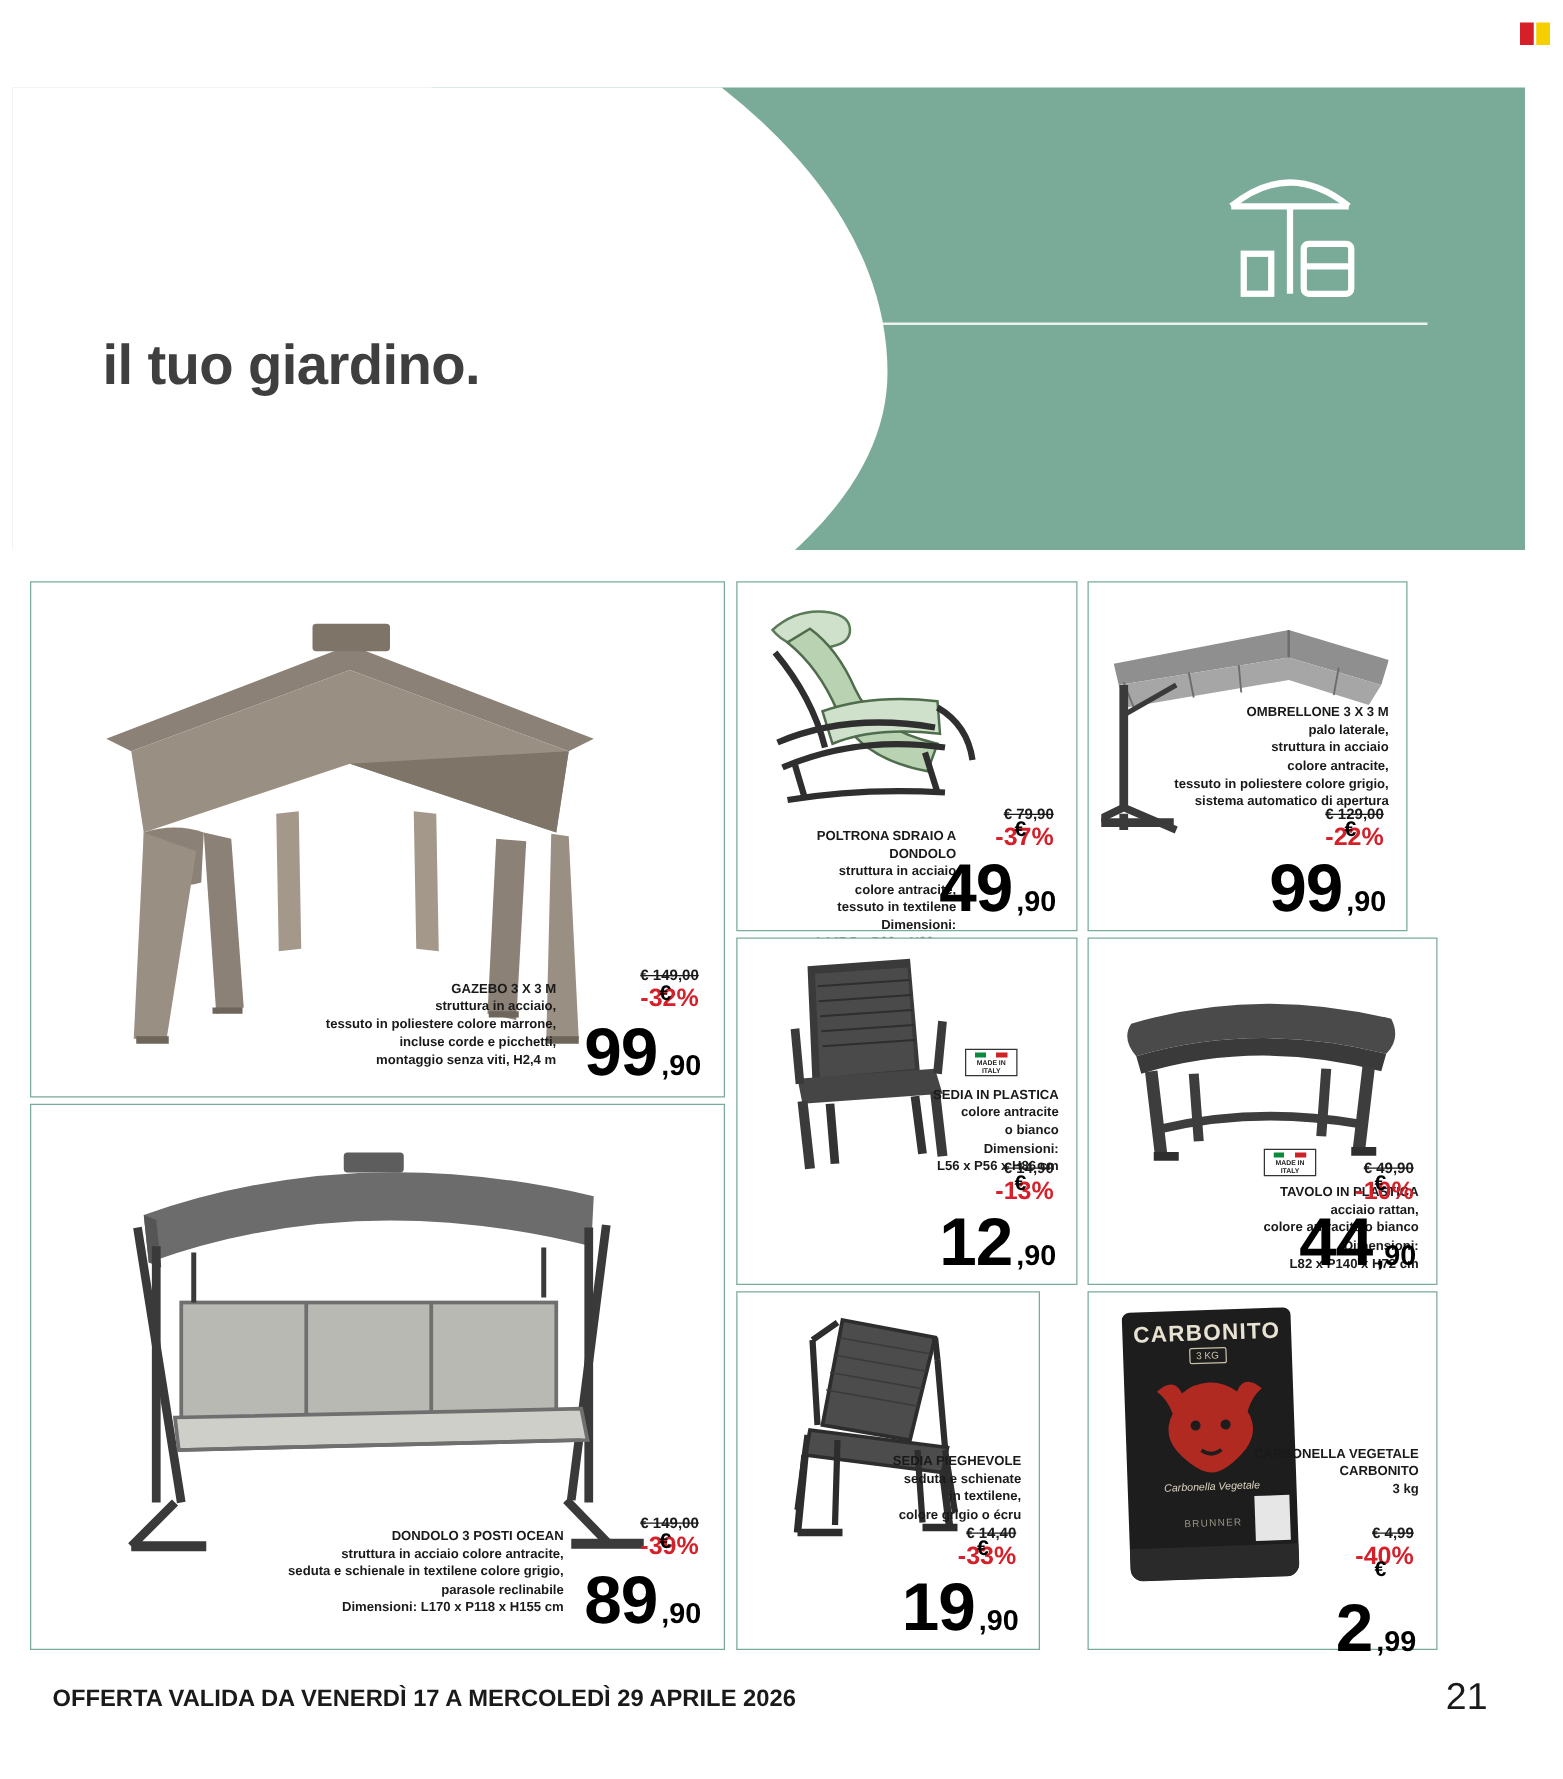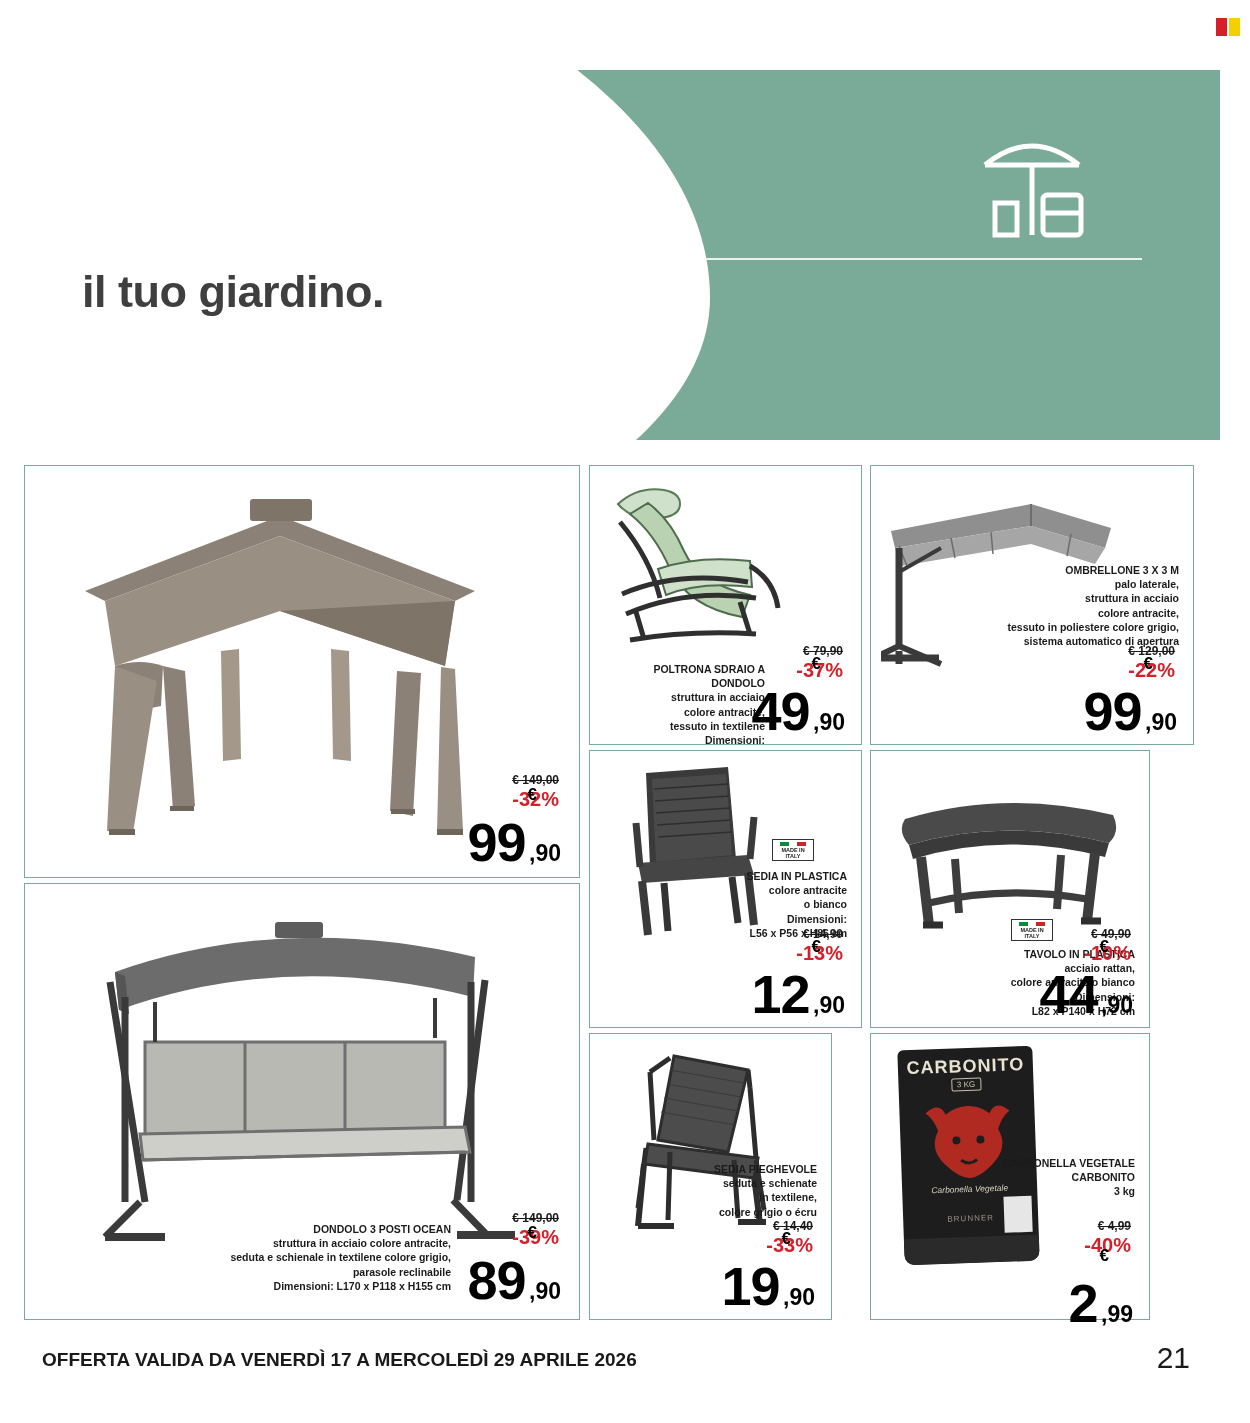--- a/index.html
+++ b/index.html
@@ -83,21 +83,21 @@
   
   .cards { position:absolute; left:24px; top:465px; width:1202px; height:855px; }
   .card {
     position: absolute;
     background: #ffffff;
     border: 1px solid #7aab98;
   }
   .c-gazebo    { left:0;    top:0;    width:556px; height:413px; }
   .c-dondolo   { left:0;    top:418px;width:556px; height:437px; }
   .c-poltrona  { left:565px;top:0;    width:273px; height:280px; }
-  .c-ombrellone{ left:846px;top:0;    width:324px; height:280px; }
+  .c-ombrellone{ left:846px;top:0;    width:256px; height:280px; }
   .c-sedia     { left:565px;top:285px;width:273px; height:278px; }
   .c-tavolo    { left:846px;top:285px;width:280px; height:278px; }
   .c-pieghevole{ left:565px;top:568px;width:243px; height:287px; }
   .c-carbone   { left:846px;top:568px;width:280px; height:287px; }
 
   .desc {
     position:absolute;
     font-size: 10.5px;
     line-height: 1.35;
     color: #1a1a1a;
@@ -205,20 +205,27 @@
       <path d="M352 190 L345 330 L368 335 L376 192" fill="#8c8176"></path>
       <path d="M396 186 L392 352 L418 350 L410 188" fill="#9a8f83"></path>
       <path d="M176 170 L178 280 L196 278 L194 168" fill="#a39889"></path>
       <path d="M286 168 L288 278 L306 280 L304 170" fill="#a39889"></path>
       <rect x="64" y="348" width="26" height="6" fill="#6e655b"></rect>
       <rect x="392" y="348" width="26" height="6" fill="#6e655b"></rect>
       <rect x="125" y="325" width="24" height="5" fill="#6e655b"></rect>
       <rect x="346" y="328" width="24" height="5" fill="#6e655b"></rect>
     </svg>
 
+    <div class="desc" style="right:134px; top:318px; width:250px;">
+      <div class="t">GAZEBO 3 X 3 M</div>
+      <div style="white-space:pre-line">struttura in acciaio,
+tessuto in poliestere colore marrone,
+incluse corde e picchetti,
+montaggio senza viti, H2,4 m</div>
+    </div>
     <div class="oldprice" style="right:20px; top:307px;">€ 149,00</div>
     <div class="disc" style="right:20px; top:322px;">-32%</div>
     <div class="price" style="right:12px; top:345px;">
       <span class="int">99</span><span class="eur">€</span><span class="dec">,90</span>
     </div>
   </div>
 
   <div class="card c-dondolo">
     <svg class="illus" style="left:60px;top:18px;width:430px;height:355px" viewBox="0 0 430 355">
       <path d="M30 70 Q200 10 390 55 L388 95 Q200 48 34 108 Z" fill="#6c6c6c"></path>

